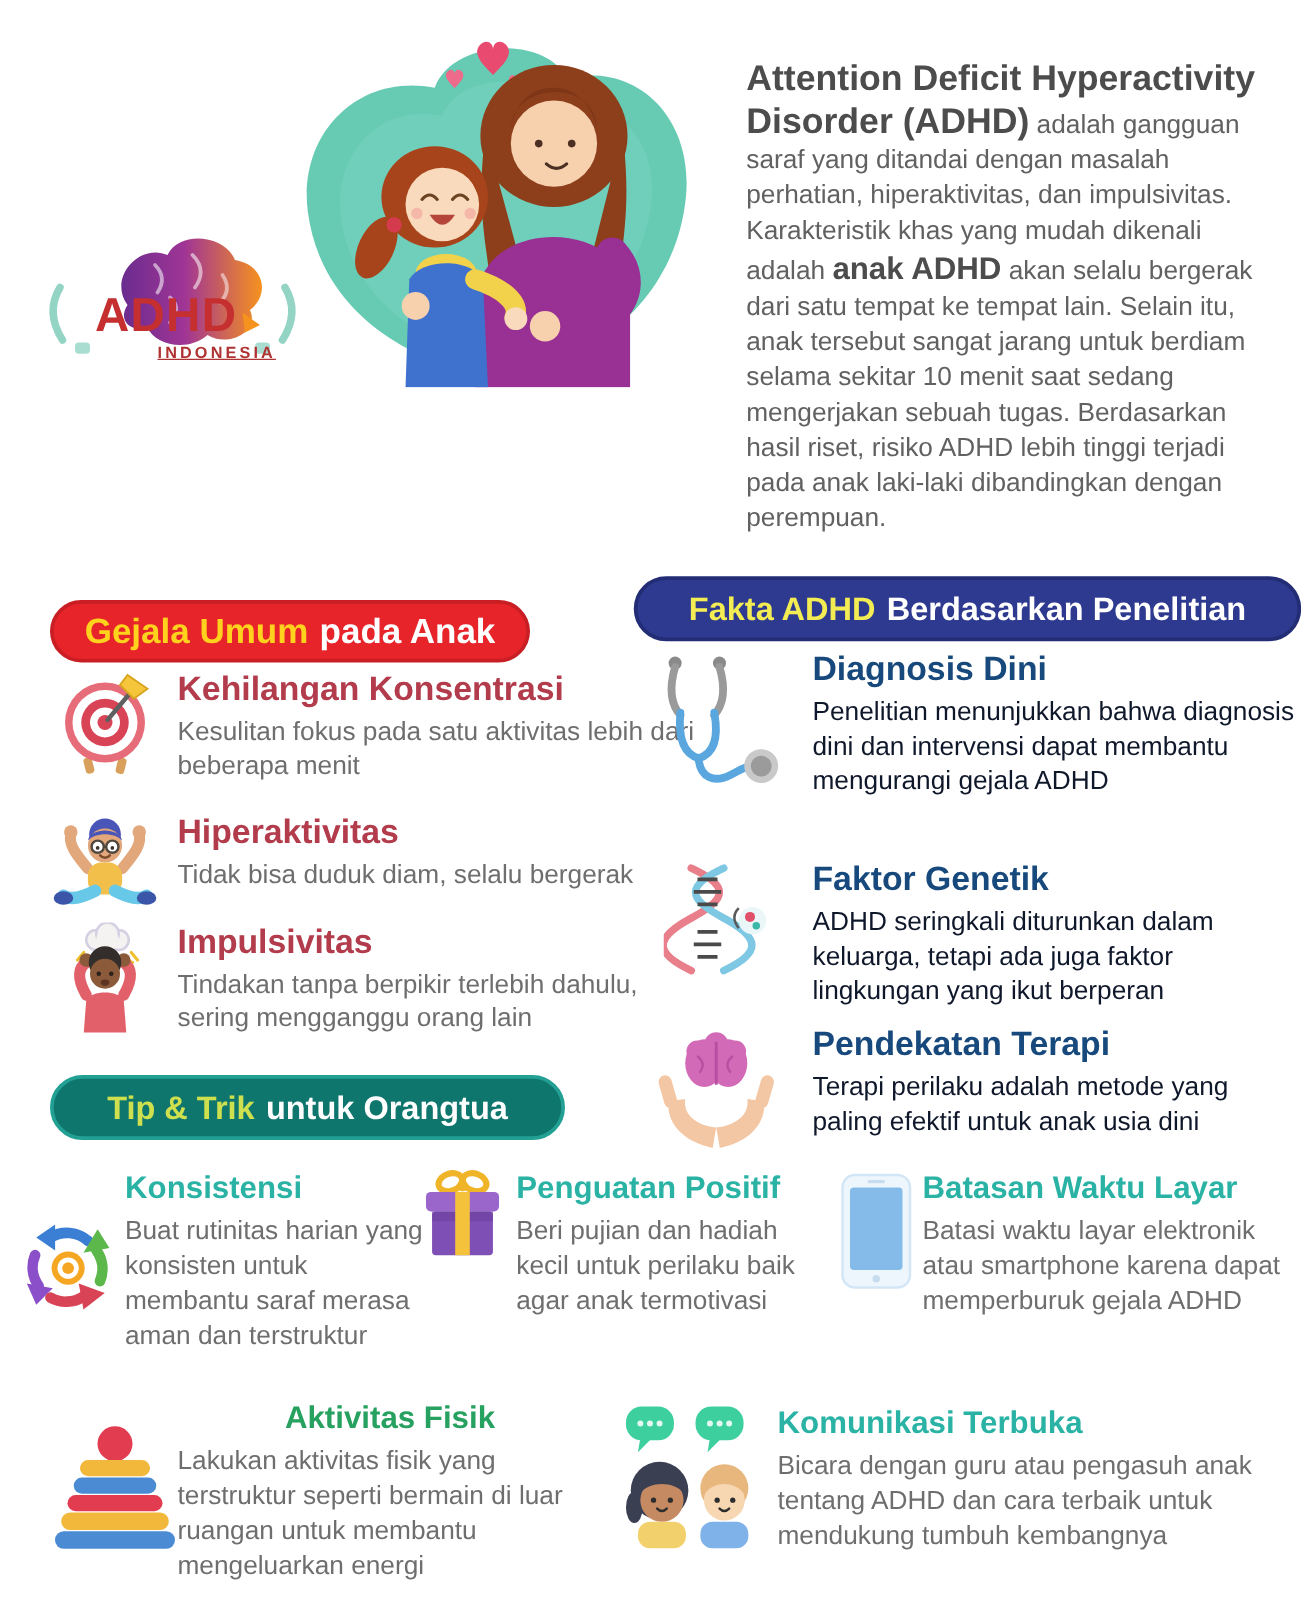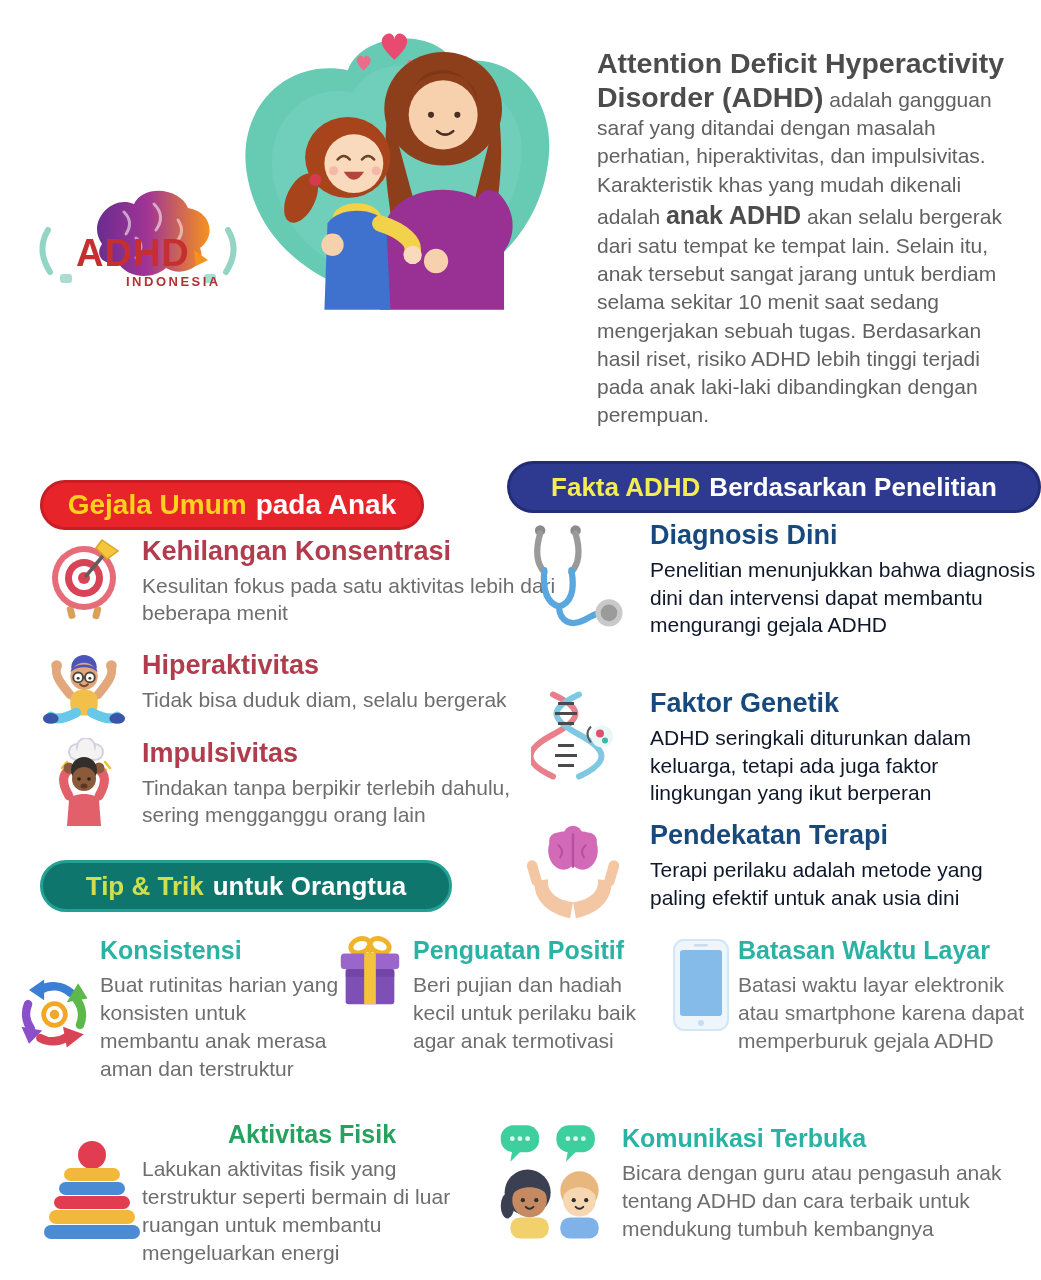--- a/index.html
+++ b/index.html
@@ -5,21 +5,21 @@
   html,body{margin:0;padding:0;background:#ffffff;}
   .page{
     position:relative;width:1041px;height:1280px;background:#ffffff;overflow:hidden;
     font-family:"Liberation Sans", sans-serif;color:#6e6e6e;
   }
   
   .hero{position:absolute;left:228px;top:5px;width:340px;height:305px;}
   .logo{position:absolute;left:28px;top:178px;width:220px;height:140px;}
   .logo svg{position:absolute;left:0;top:0;}
   .logo .brand{position:absolute;left:48px;top:56px;font-size:38px;font-weight:700;color:#c62f2f;letter-spacing:1px;line-height:1;}
-  .logo .country{position:absolute;left:98px;top:96px;font-size:13px;font-weight:700;color:#b03333;letter-spacing:2.5px;}
+  .logo .country{position:absolute;left:98px;top:96px;font-size:13px;font-weight:700;color:#b03333;letter-spacing:2.5px;text-decoration:underline;}
   .intro{position:absolute;left:597px;top:26px;width:432px;font-size:21px;line-height:1.34;color:#616161;}
   .intro .head{font-size:28.5px;font-weight:700;color:#4c4c4c;line-height:1.18;}
   .intro .em{font-size:25px;font-weight:700;color:#4c4c4c;}
   .main-title{position:absolute;left:40px;top:314px;font-size:56px;font-weight:700;color:#3b3b3b;line-height:1.14;letter-spacing:-1.5px;}
   .main-title span{display:block;}
   
   .pill{position:absolute;display:flex;align-items:center;justify-content:center;gap:9px;border-radius:32px;font-weight:700;color:#ffffff;white-space:nowrap;}
   .pill-symptoms{left:40px;top:480px;width:378px;height:44px;background:#e8242b;border:3px solid #c81e24;font-size:28px;}
   .pill-symptoms .hl{color:#ffd21d;}
   .pill-facts{left:507px;top:461px;width:528px;height:46px;background:#2e3a90;border:3px solid #232d75;font-size:26px;}
@@ -276,21 +276,21 @@
       <path d="M17,34 A27,27 0 0 0 20,60" stroke="#8a4fc9" stroke-width="9" fill="none" stroke-linecap="round"></path>
       <polygon points="10,58 32,62 18,76" fill="#8a4fc9"></polygon>
       <path d="M30,70 A27,27 0 0 0 58,69" stroke="#d94356" stroke-width="9" fill="none" stroke-linecap="round"></path>
       <polygon points="54,58 76,66 58,80" fill="#d94356"></polygon>
       <path d="M72,56 A27,27 0 0 0 69,30" stroke="#5cb84a" stroke-width="9" fill="none" stroke-linecap="round"></path>
       <polygon points="58,32 80,28 70,12" fill="#5cb84a"></polygon>
     </svg>
   </span>
   <div class="abs" style="left:100px;top:936px;width:242px;">
     <div class="tip-title">Konsistensi</div>
-    <div class="tip-desc">Buat rutinitas harian yang konsisten untuk membantu anak merasa aman dan terstruktur</div>
+    <div class="tip-desc">Buat rutinitas harian yang konsisten untuk membantu saraf merasa aman dan terstruktur</div>
   </div>
 
   <span class="abs" style="left:333px;top:933px;">
     <svg width="74" height="80" viewBox="0 0 76 80">
       <ellipse cx="28" cy="12" rx="10" ry="7" fill="none" stroke="#f0b429" stroke-width="5" transform="rotate(-20 28 12)"></ellipse>
       <ellipse cx="48" cy="12" rx="10" ry="7" fill="none" stroke="#f0b429" stroke-width="5" transform="rotate(20 48 12)"></ellipse>
       <circle cx="38" cy="15" r="4.5" fill="#f0b429"></circle>
       <rect x="8" y="20" width="60" height="16" rx="4" fill="#9a66cc"></rect>
       <rect x="13" y="36" width="50" height="36" rx="3" fill="#7e4fb5"></rect>
       <rect x="13" y="36" width="50" height="8" fill="#6a3f9e" opacity="0.6"></rect>

